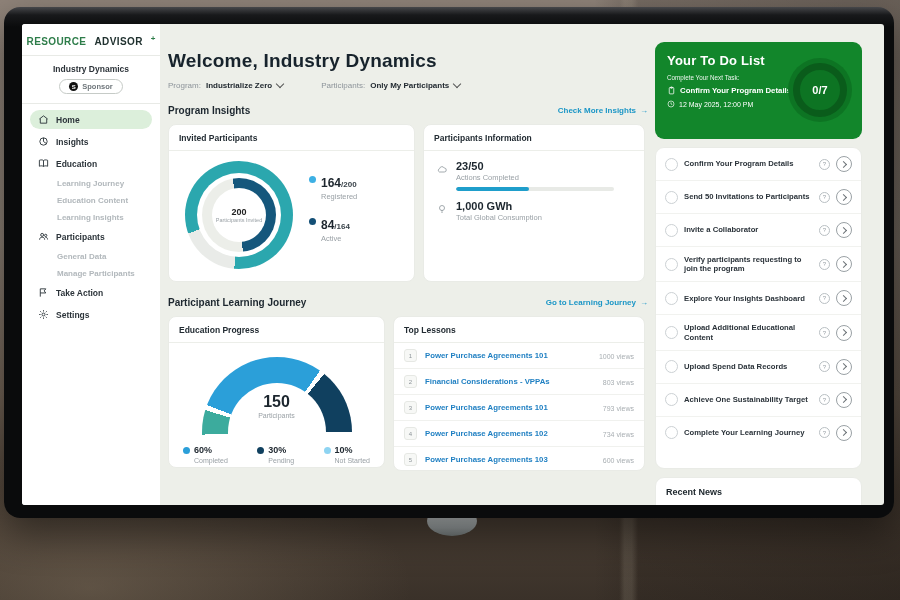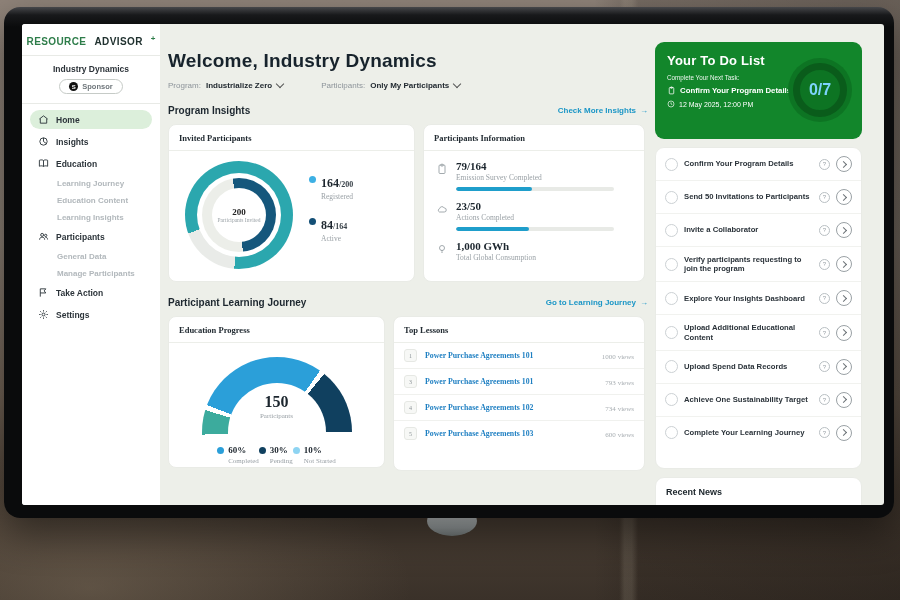--- a/index.html
+++ b/index.html
@@ -47,21 +47,21 @@
   .filters{display:flex;gap:38px;margin-top:9px;align-items:center;}
   .fgroup{display:flex;align-items:center;gap:5px;}
   .flabel{font-size:8px;color:#8d949a;}
   .fvalue{font-size:8px;font-weight:700;color:#222a31;}
   .chev{width:5px;height:5px;border-left:1.4px solid #555;border-bottom:1.4px solid #555;
     transform:rotate(-45deg);margin-top:-3px;}
   .sechead{display:flex;align-items:center;justify-content:space-between;margin-top:15px;}
   .sechead .t{font-size:10px;font-weight:700;color:#1d272f;}
   .seclink{display:flex;align-items:center;gap:4px;font-size:8px;font-weight:700;color:#1b96c6;cursor:pointer;}
   .cards{display:flex;gap:8px;margin-top:8px;}
-  .card{background:#fff;border-radius:8px;border:1px solid #e9ebe6;box-sizing:border-box;font-family:Liberation Serif, serif;}
+  .card{background:#fff;border-radius:8px;border:1px solid #e9ebe6;box-sizing:border-box;}
   .card .chead{padding:8px 10px 7px;border-bottom:1px solid #eceee9;font-size:8.5px;font-weight:700;color:#232c33;}
 
   
   .c-invited{width:247px;height:158px;}
   .inv-body{display:flex;align-items:center;gap:16px;padding:10px 8px 0 16px;}
   .donut{width:108px;height:108px;border-radius:50%;display:grid;place-items:center;
     background:conic-gradient(from 250deg,#2ba7ae 0 295deg,#e9ebe8 295deg 360deg);}
   .donut-mid{width:84px;height:84px;border-radius:50%;background:#fff;display:grid;place-items:center;}
   .donut-in{width:74px;height:74px;border-radius:50%;display:grid;place-items:center;
     background:conic-gradient(from 350deg,#15577c 0 184deg,#eceee9 184deg 360deg);}
@@ -85,21 +85,21 @@
 
   
   .c-edu{width:217px;height:152px;}
   .gauge-wrap{position:relative;width:150px;height:78px;margin:14px auto 0;overflow:hidden;}
   .gauge{position:absolute;left:0;top:0;width:150px;height:150px;border-radius:50%;
     background:conic-gradient(from 268deg,#3cab9d 0 19deg,#fff 19deg 23deg,#2b9fd9 23deg 127deg,#fff 127deg 131deg,#10405f 131deg 182deg,transparent 182deg 360deg);}
   .gauge-hole{position:absolute;left:26px;top:26px;width:98px;height:98px;border-radius:50%;background:#fff;}
   .gauge-txt{position:absolute;left:0;right:0;top:36px;text-align:center;}
   .gauge-v{font-size:16px;font-weight:700;color:#1c262e;}
   .gauge-l{font-size:7px;color:#9aa1a6;margin-top:1px;}
-  .edu-legend{display:flex;justify-content:center;padding:10px 14px 0;}
+  .edu-legend{display:flex;justify-content:space-between;padding:10px 14px 0;}
   .el-top{display:flex;align-items:center;gap:4px;}
   .el-dot{width:7px;height:7px;border-radius:50%;}
   .el-pct{font-size:9px;font-weight:700;color:#1d262e;}
   .el-lbl{font-size:7px;color:#9aa1a6;margin:2px 0 0 11px;}
 
   
   .c-lessons{width:252px;height:155px;}
   .lrow{display:flex;align-items:center;padding:6px 10px;border-bottom:1px solid #f0f1ee;}
   .lrow:last-child{border-bottom:none;}
   .rank{width:11px;height:11px;border:1px solid #e6e8e4;border-radius:3px;background:#f7f8f6;
@@ -112,21 +112,21 @@
   .right{position:absolute;left:633px;top:0;width:207px;}
   .todo{position:absolute;top:18px;width:207px;height:97px;background:#12862b;border-radius:9px;
     box-sizing:border-box;padding:11px 12px;color:#fff;}
   .todo-title{font-size:13px;font-weight:700;letter-spacing:.2px;}
   .todo-sub{font-size:6.3px;margin-top:6px;opacity:.92;}
   .todo-task{display:flex;align-items:center;gap:4px;margin-top:5px;font-size:7.8px;font-weight:700;}
   .todo-date{display:flex;align-items:center;gap:4px;margin-top:5px;font-size:7px;}
   .todo-badge{position:absolute;right:10px;top:16px;width:64px;height:64px;border-radius:50%;
     background:#0d7423;display:grid;place-items:center;}
   .todo-badge-in{width:40px;height:40px;border-radius:50%;border:7px solid #0a5c1b;background:#0d7423;
-    display:grid;place-items:center;font-size:16px;font-weight:700;color:#7dd3fc;}
+    display:grid;place-items:center;font-size:11px;font-weight:700;color:#ffffff;}
   .tasks{position:absolute;top:123px;width:207px;height:322px;background:#fff;border-radius:9px;
     border:1px solid #e9ebe6;box-sizing:border-box;overflow:hidden;}
   .trow{display:flex;align-items:center;gap:6px;padding:8px 9px;border-bottom:1px solid #f1f2ef;}
   .tcheck{width:11px;height:11px;border:1.2px solid #ccd1d4;border-radius:50%;flex:0 0 auto;cursor:pointer;}
   .tlbl{font-size:7.7px;font-weight:700;color:#2b333a;line-height:1.2;flex:1;}
   .thelp{width:9px;height:9px;border:1px solid #b9bfc3;border-radius:50%;color:#9aa1a6;font-size:6px;
     display:grid;place-items:center;flex:0 0 auto;}
   .tgo{width:14px;height:14px;border:1.3px solid #9aa1a5;border-radius:50%;display:grid;place-items:center;flex:0 0 auto;cursor:pointer;}
   .tgo i{display:block;width:4px;height:4px;border-right:1.4px solid #6b7176;border-top:1.4px solid #6b7176;
     transform:rotate(45deg);margin-left:-1px;}
@@ -275,33 +275,20 @@
               </span>
             </div>
           </div>
         </div>
       </div>
 
       <div class="card c-info">
         <div class="chead">Participants Information</div>
         <div class="stat">
           <svg width="12" height="12" viewBox="0 0 24 24" fill="none" stroke="#98a0a5" stroke-width="1.8">
-                <rect x="6" y="4" width="12" height="17" rx="2"></rect>
-                <rect x="9.5" y="2.5" width="5" height="3.5" rx="1"></rect>
-              </svg>
-          <div>
-            <div class="stat-v">79/164</div>
-            <div class="stat-l">Emission Survey Completed</div>
-            <div class="bar">
-                  <div class="bar-fill" style="width: 48%;"></div>
-                </div>
-          </div>
-        </div>
-        <div class="stat">
-          <svg width="12" height="12" viewBox="0 0 24 24" fill="none" stroke="#98a0a5" stroke-width="1.8">
                 <path d="M7 18 H16.5 A4 4 0 0 0 16.5 10 A5 5 0 0 0 7.2 11.2 A3.6 3.6 0 0 0 7 18 Z"></path>
               </svg>
           <div>
             <div class="stat-v">23/50</div>
             <div class="stat-l">Actions Completed</div>
             <div class="bar">
                   <div class="bar-fill" style="width: 46%;"></div>
                 </div>
           </div>
         </div>
@@ -364,20 +351,25 @@
       </div>
 
       <div class="card c-lessons">
         <div class="chead">Top Lessons</div>
         <div class="lrow">
           <span class="rank">1</span>
           <span class="ltitle">Power Purchase Agreements 101</span>
           <span class="lviews"><span>1000</span><span>views</span></span>
         </div>
         <div class="lrow">
+          <span class="rank">2</span>
+          <span class="ltitle">Financial Considerations - VPPAs</span>
+          <span class="lviews"><span>803</span><span>views</span></span>
+        </div>
+        <div class="lrow">
           <span class="rank">3</span>
           <span class="ltitle">Power Purchase Agreements 101</span>
           <span class="lviews"><span>793</span><span>views</span></span>
         </div>
         <div class="lrow">
           <span class="rank">4</span>
           <span class="ltitle">Power Purchase Agreements 102</span>
           <span class="lviews"><span>734</span><span>views</span></span>
         </div>
         <div class="lrow">

